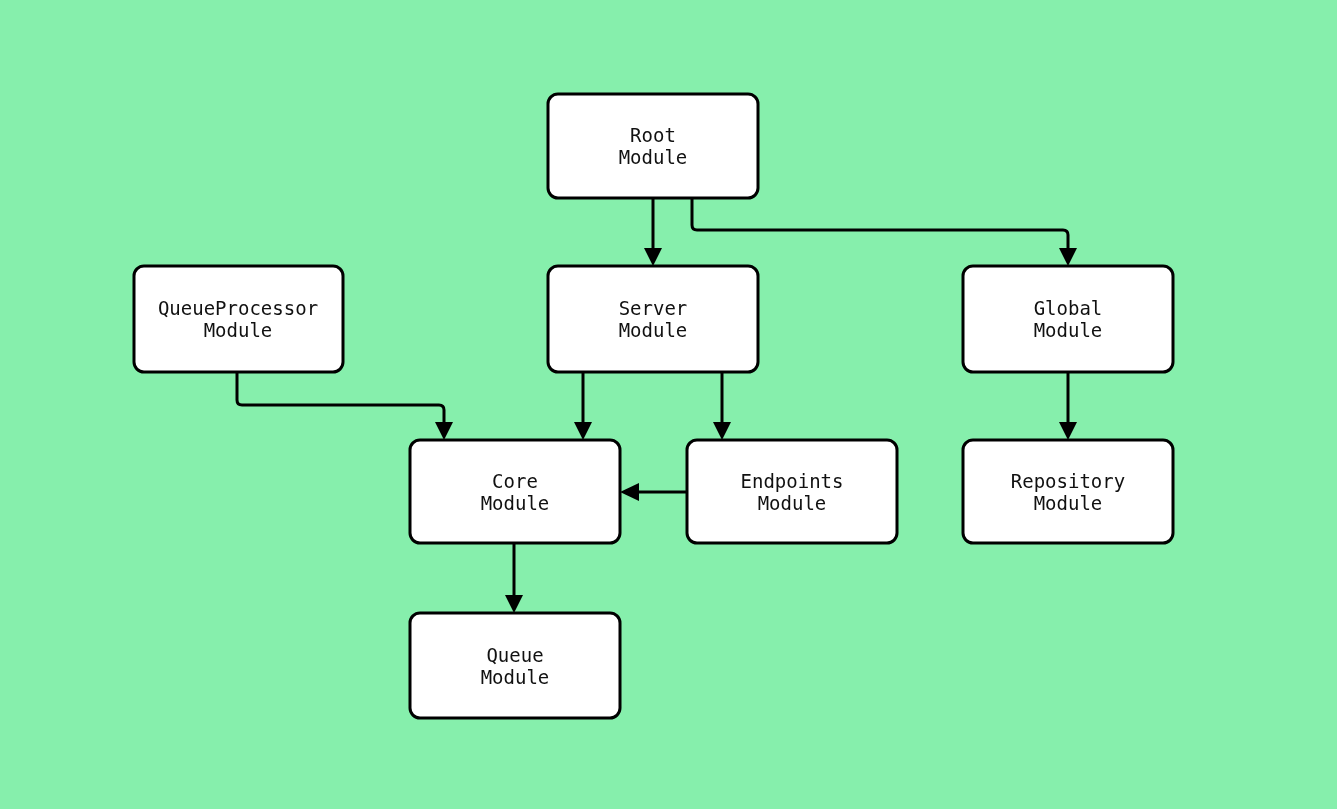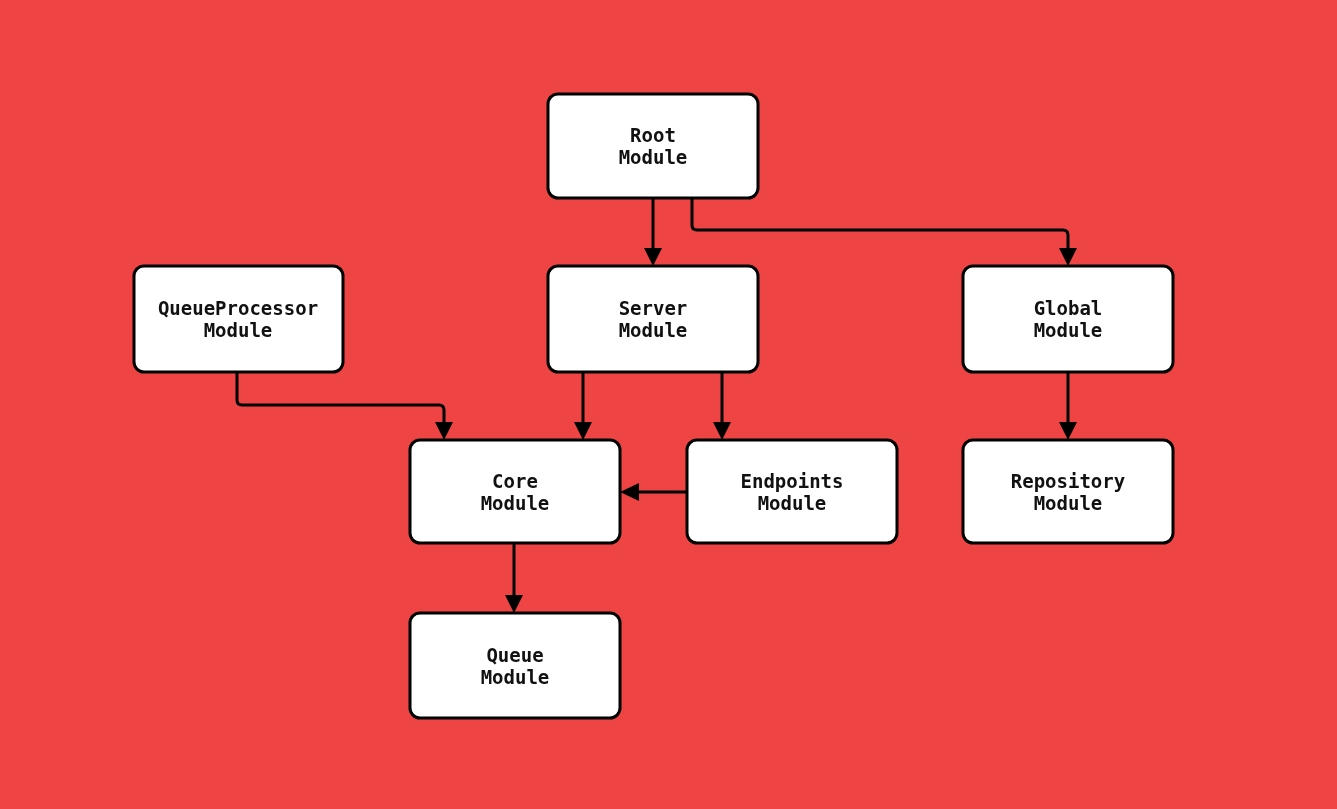--- a/index.html
+++ b/index.html
@@ -11,22 +11,21 @@
   body {
     width: 1337px;
     height: 809px;
     overflow: hidden;
     font-family: "DejaVu Sans Mono", monospace;
   }
   #diagram-canvas {
     position: relative;
     width: 1337px;
     height: 809px;
-    background: #ef4444;
-    font-weight: bold;
+    background: #86efac;
   }
   svg.diagram-svg {
     position: absolute;
     top: 0;
     left: 0;
     width: 1337px;
     height: 809px;
     display: block;
   }
   .node-box {

